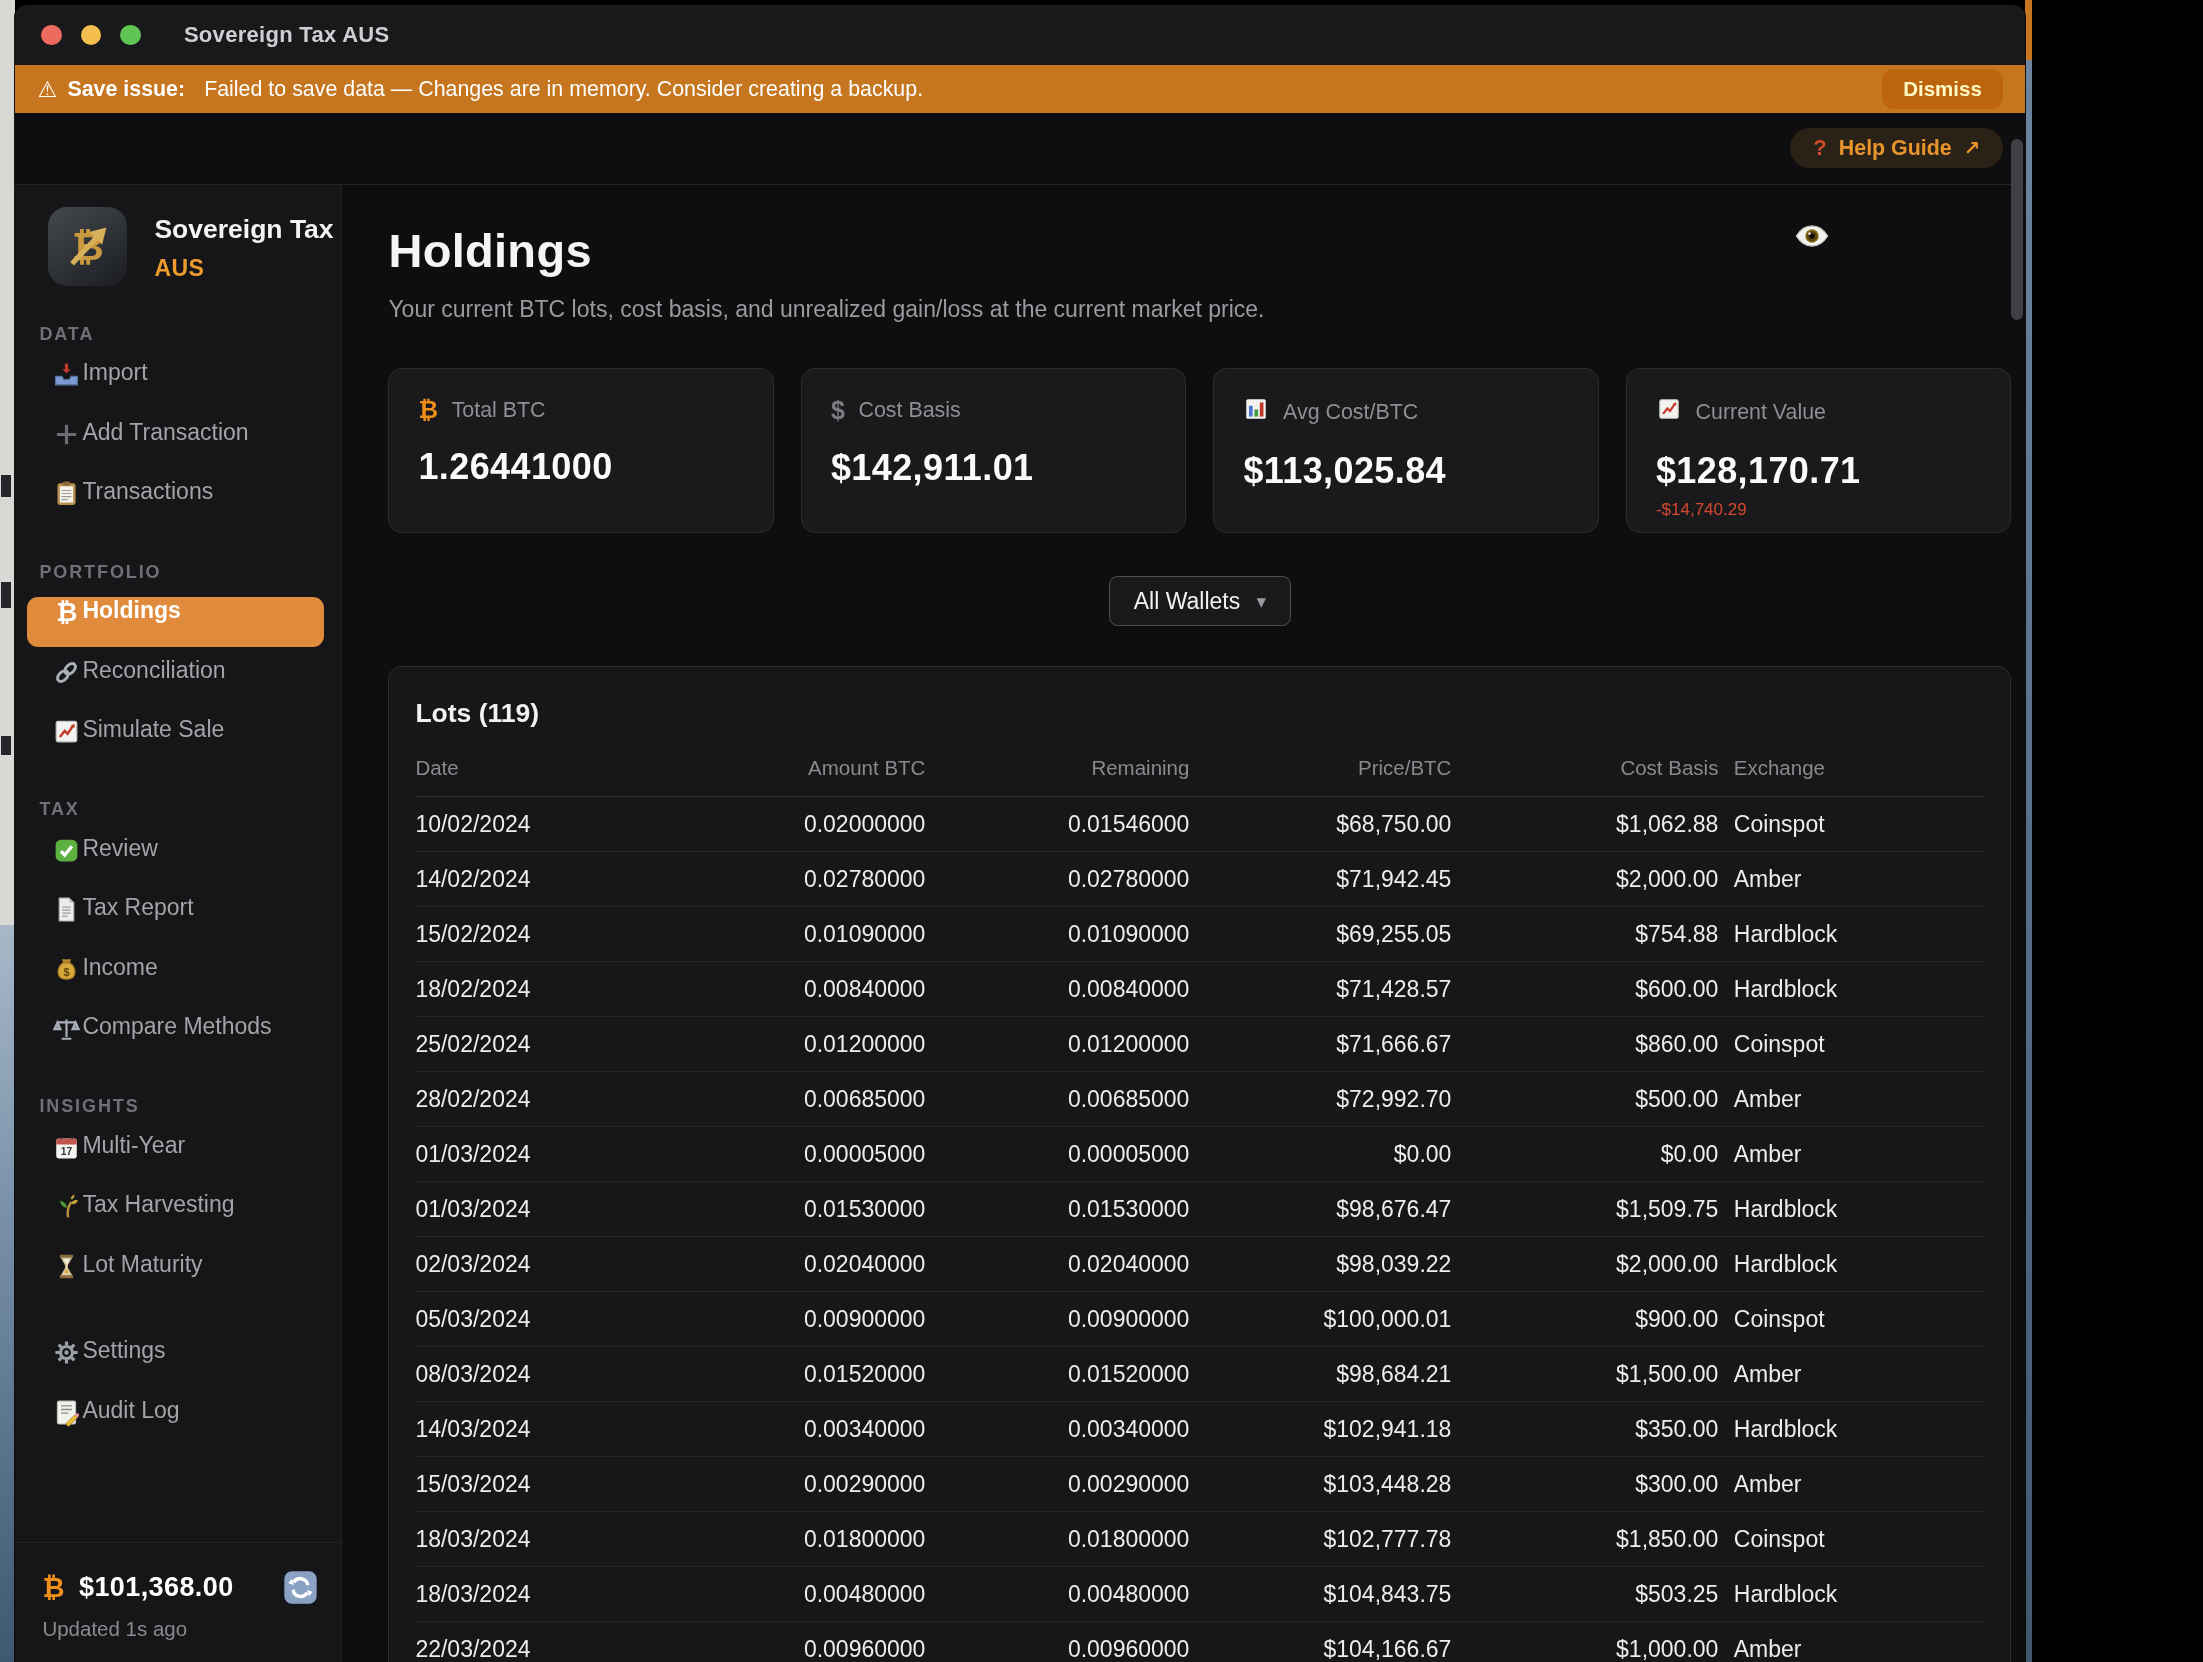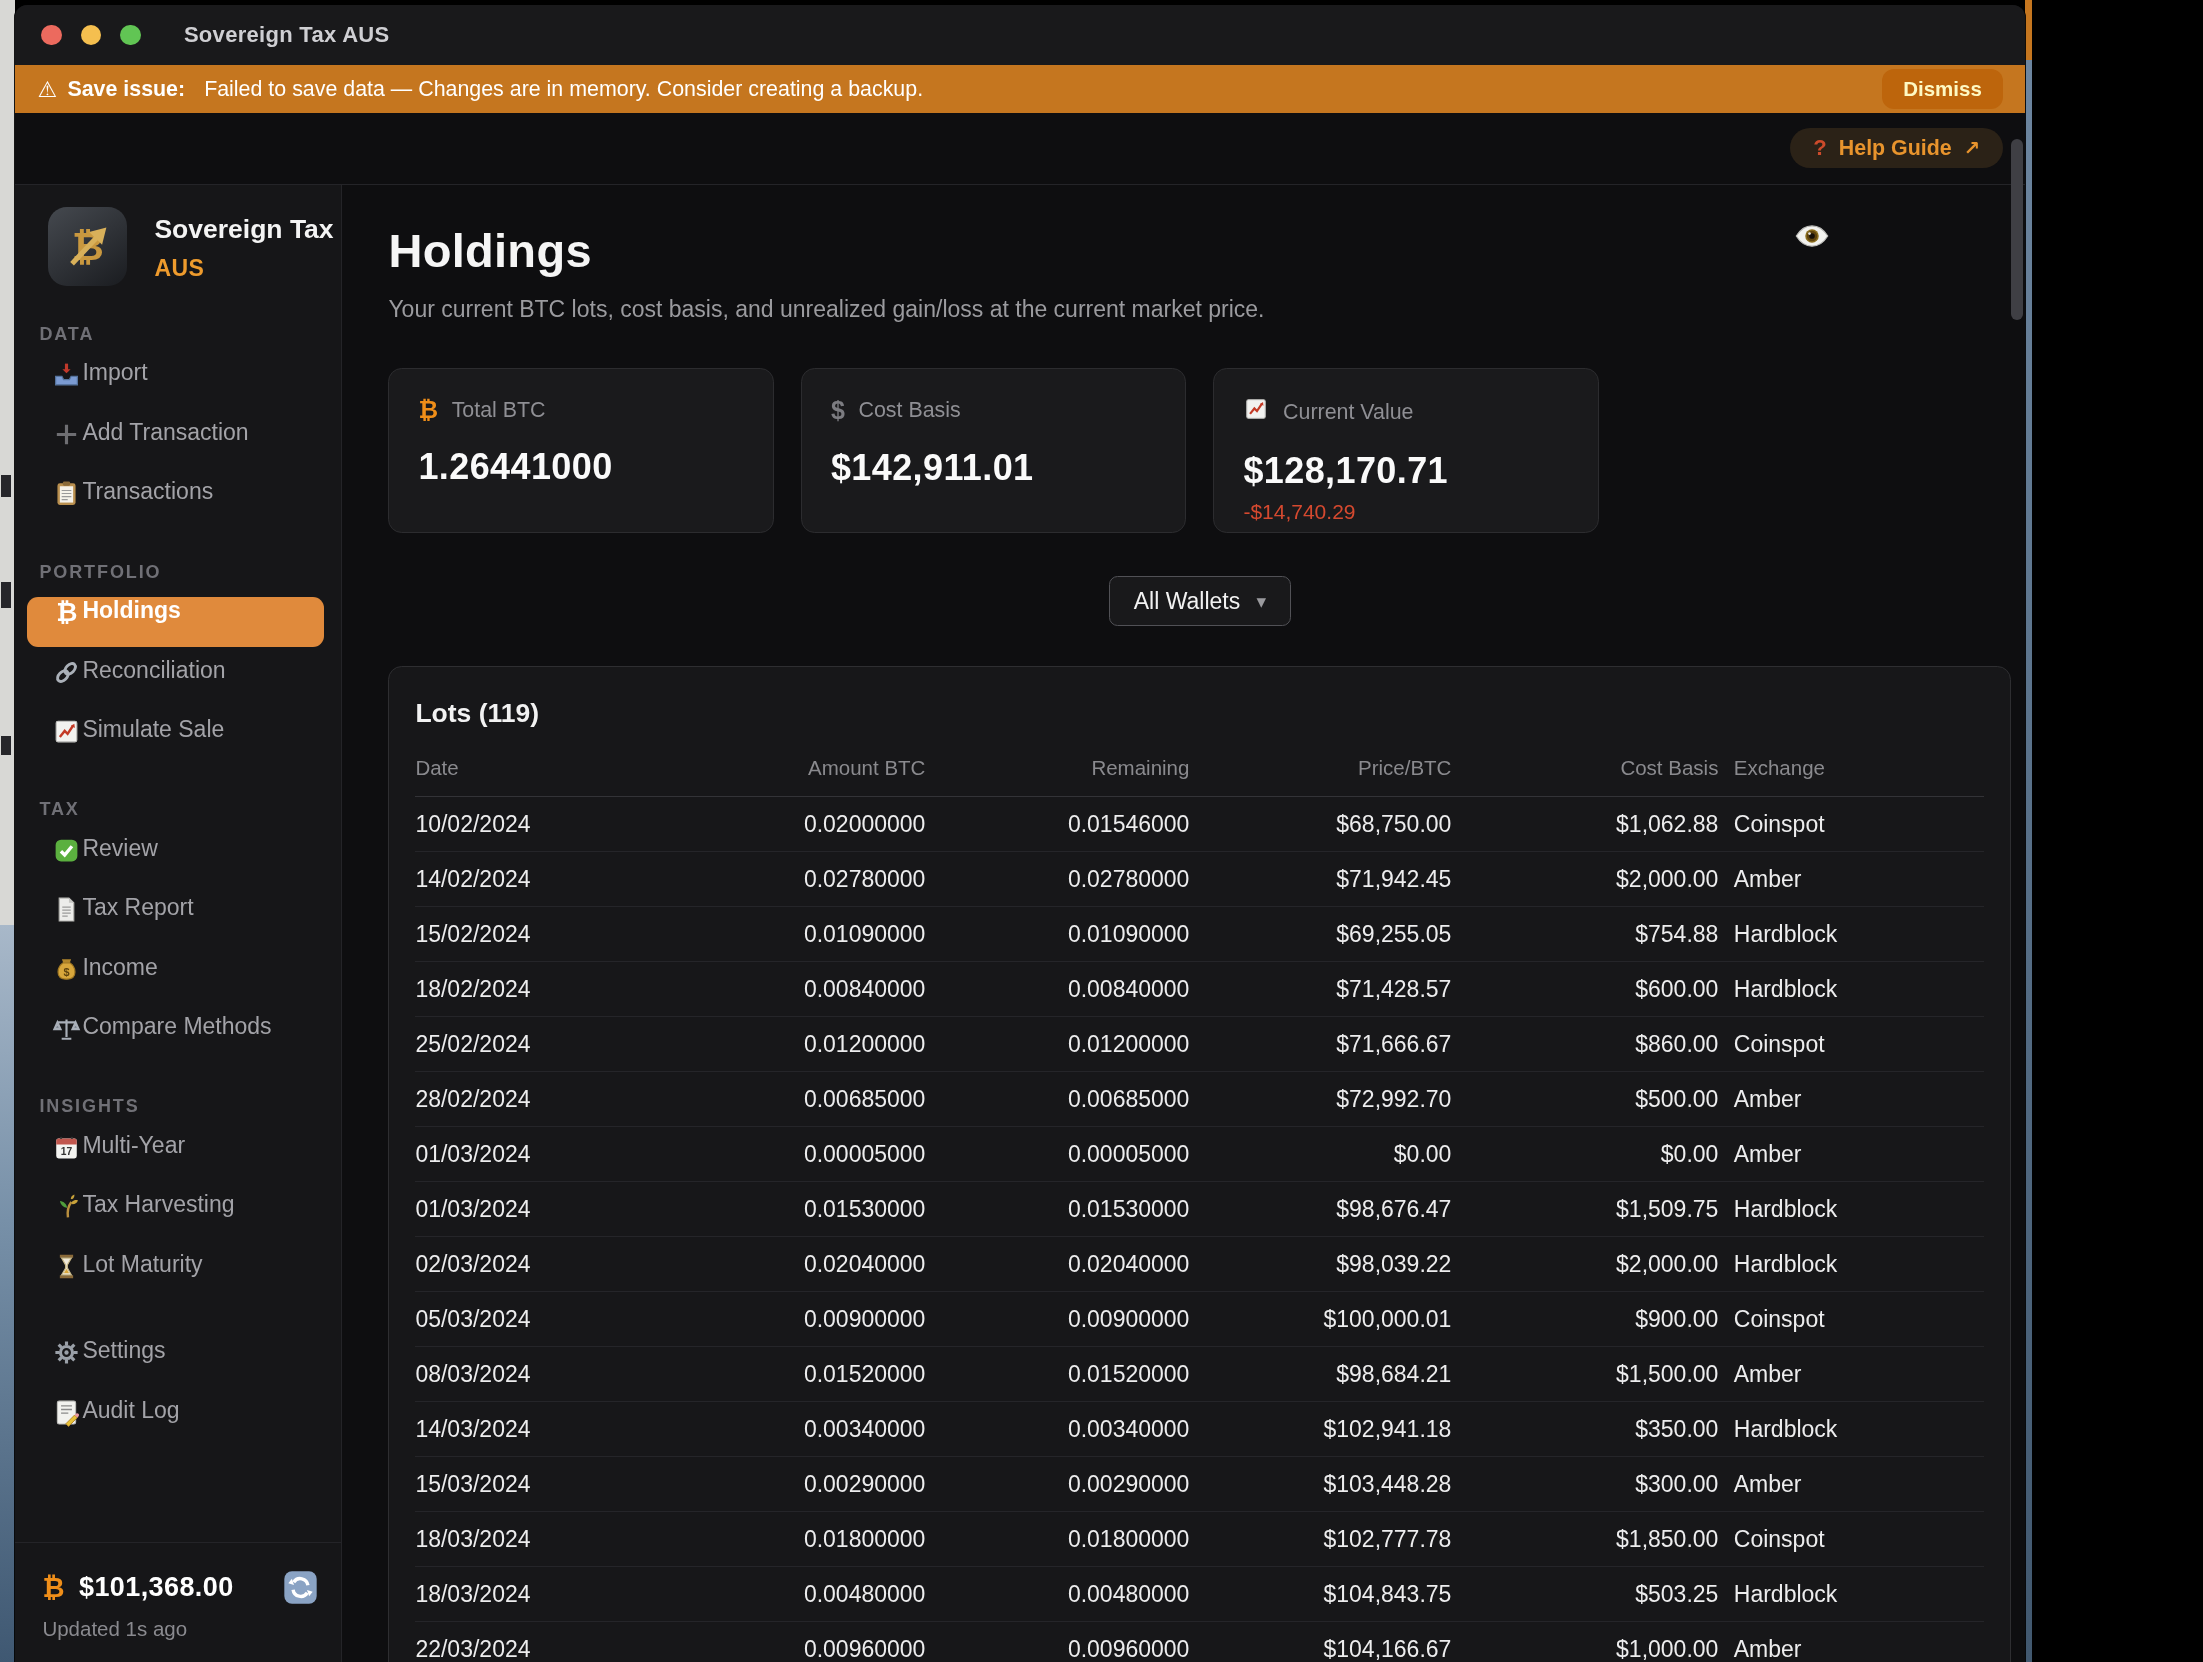--- a/index.html
+++ b/index.html
@@ -78,21 +78,21 @@
   .subtitle { margin-top:18px; font-size:23px; color:#9b9b9f; }
   .content { width:1623px; }
 
   .stats { display:grid; grid-template-columns:repeat(4,1fr); gap:27px; margin-top:45px; }
   .stat-card { background:#1a1a1c; border:0.9px solid #2c2c2f; border-radius:13.7px; height:165px; padding:27px 29px; }
   .stat-head { display:flex; align-items:center; gap:13.7px; font-size:21.4px; color:#8f8f94; }
   .stat-head .btc-char { font-family:"DejaVu Sans",sans-serif; font-size:24px; font-weight:700; color:#ef8e19; }
   .stat-head .dollar-char { font-size:25px; font-weight:700; color:#7c7c81; }
   .stat-head svg { width:26px; height:26px; }
   .stat-value { margin-top:22px; font-size:36px; font-weight:700; color:#fafafa; letter-spacing:0.4px; }
-  .stat-delta { margin-top:7.7px; font-size:21px; color:#d5492f; }
+  .stat-delta { margin-top:7.7px; font-size:17px; color:#d5492f; }
 
   .wallet-select { margin:43px auto 0; width:max-content; height:50px; border:0.9px solid #515156;
     border-radius:8.6px; background:#19191b; display:flex; align-items:center; gap:16.3px; padding:0 24px;
     font-size:23px; color:#f2f2f2; cursor:default; }
   .wallet-select .caret { color:#9a9a9e; font-size:19px; font-family:"DejaVu Sans",sans-serif; }
 
   .table-card { margin-top:40px; background:#171719; border:0.9px solid #2e2e31; border-radius:13.7px;
     padding:31px 26px 0; height:1199px; }
   .lots-title { font-size:26.5px; font-weight:700; color:#f2f2f2; }
   .grid-row { display:grid; grid-template-columns:257px 253px 264px 262px 267px 1fr; align-items:center; }
@@ -366,20 +366,32 @@
               <div class="stat-card">
                 <div class="stat-head">
                   <span><span class="dollar-char">$</span></span>
                   <span>Cost Basis</span>
                 </div>
                 <div class="stat-value">$142,911.01</div>
               </div>
               <div class="stat-card">
                 <div class="stat-head">
                   <span><svg viewBox="0 0 24 24">
+                      <rect x="3" y="3" width="18" height="18" rx="1.5" fill="#f2f2f0"></rect>
+                      <rect x="5.5" y="9" width="3.4" height="10" fill="#4a72d4"></rect>
+                      <rect x="10.5" y="12.5" width="3.4" height="6.5" fill="#3f9e3f"></rect>
+                      <rect x="15.5" y="6" width="3.4" height="13" fill="#c0392b"></rect>
+                    </svg></span>
+                  <span>Avg Cost/BTC</span>
+                </div>
+                <div class="stat-value">$113,025.84</div>
+              </div>
+              <div class="stat-card">
+                <div class="stat-head">
+                  <span><svg viewBox="0 0 24 24">
                       <rect x="3.5" y="3.5" width="17" height="17" rx="1.5" fill="#f2f2f0" stroke="#c5c5c2"></rect>
                       <path d="M6.5 16.5l4-5 2.4 2.4 4.6-6.9" fill="none" stroke="#c33a26" stroke-width="2"></path>
                       <polygon points="18.5,5.5 18.9,9 15.7,7.3" fill="#c33a26"></polygon>
                     </svg></span>
                   <span>Current Value</span>
                 </div>
                 <div class="stat-value">$128,170.71</div>
                 <div class="stat-delta">-$14,740.29</div>
               </div>
             </div>

